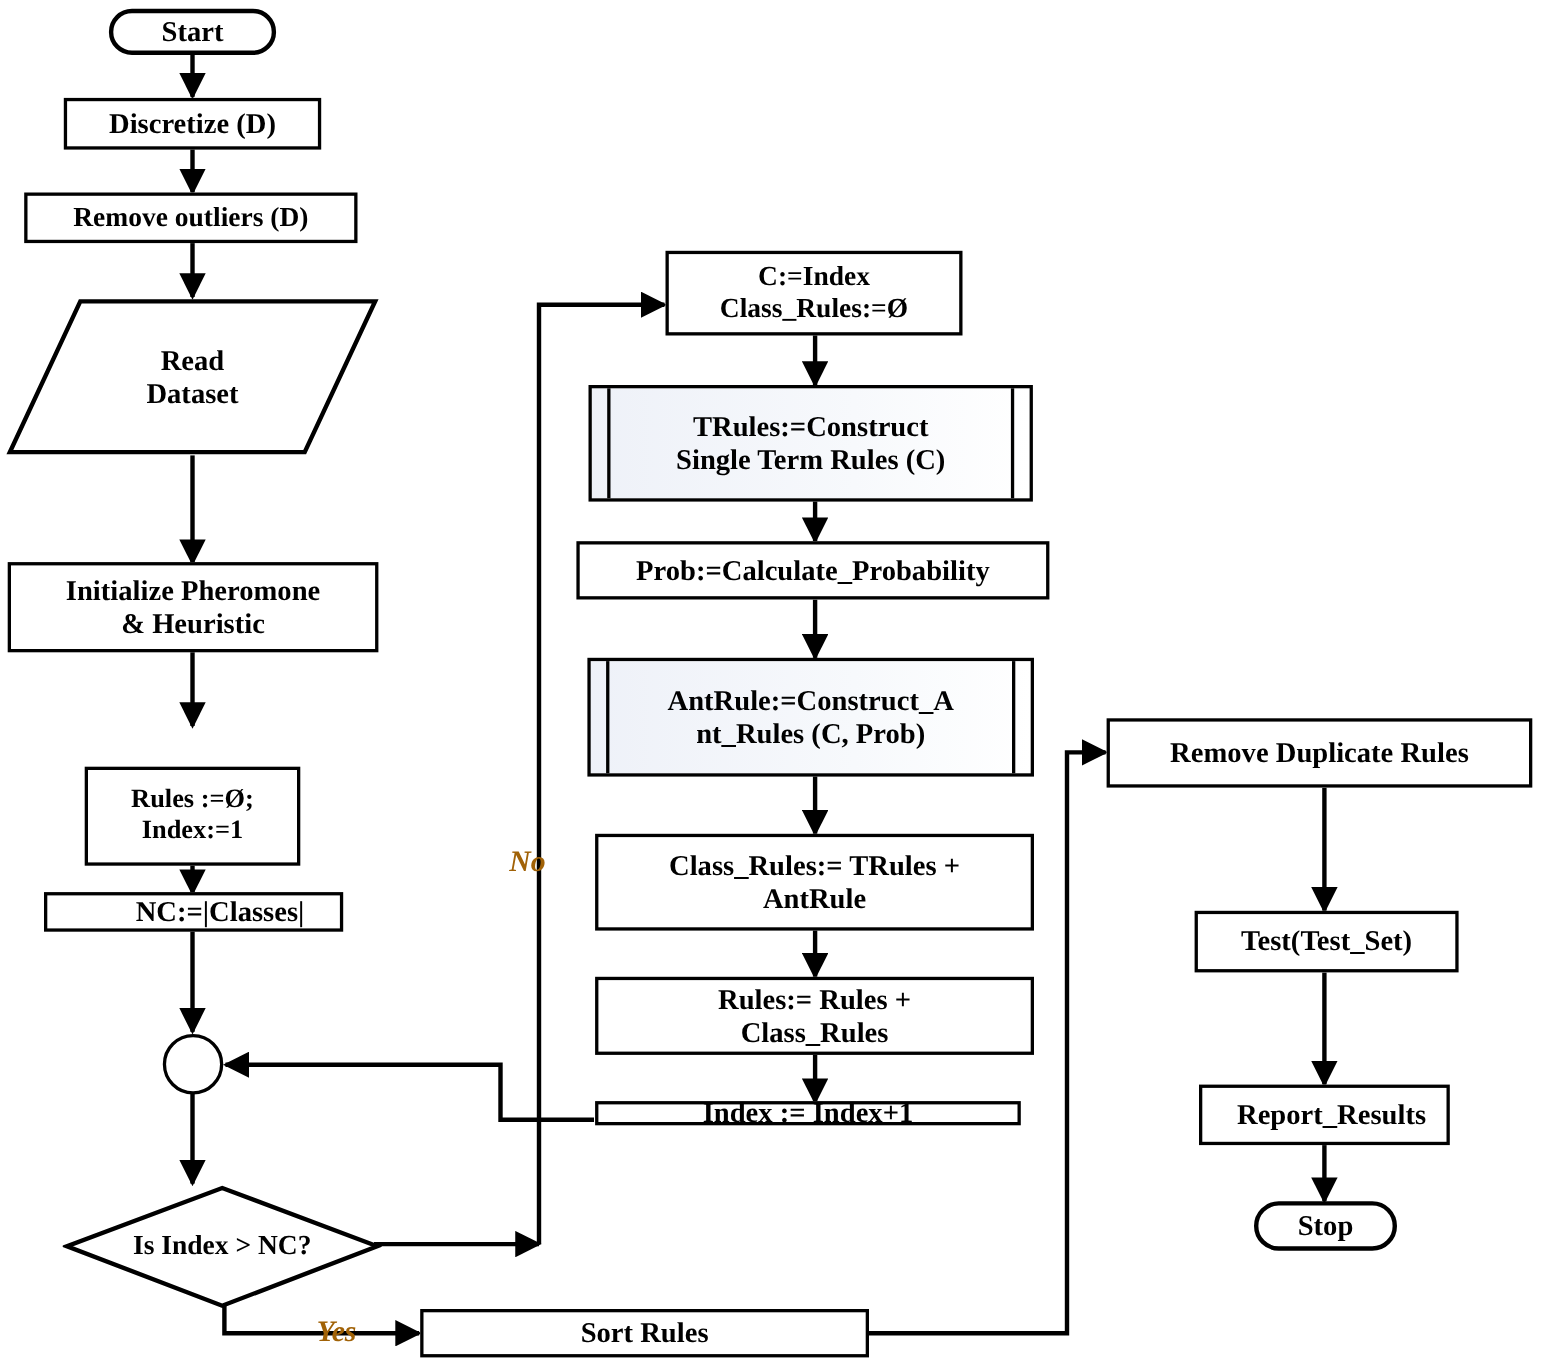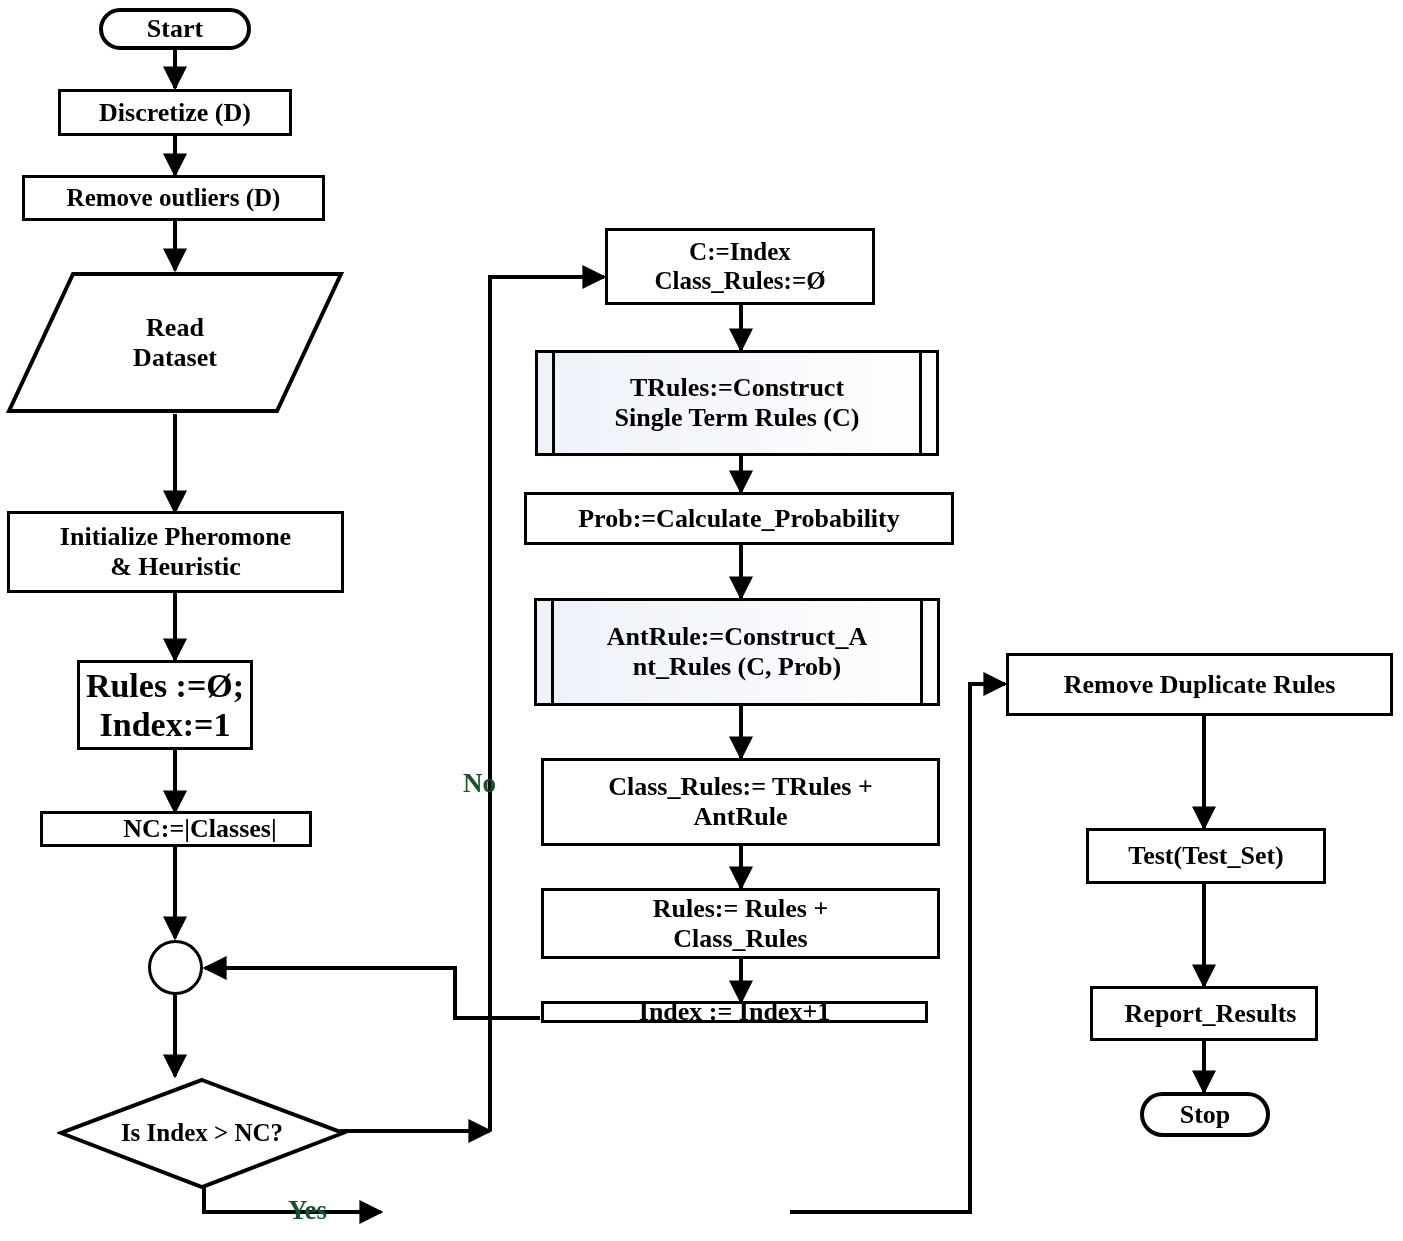--- a/index.html
+++ b/index.html
@@ -65,22 +65,23 @@
     top: 0;
   }
   .shape-label {
     position: relative;
     z-index: 2;
     white-space: pre-line;
   }
   .edge-label {
     position: absolute;
     font-weight: bold;
-    color: #14532d;
+    color: #a16207;
     font-family: "Liberation Serif", "DejaVu Serif", serif;
+    font-style: italic;
   }
   #edges {
     position: absolute;
     left: 0;
     top: 0;
     pointer-events: none;
   }
 </style>
 </head>
 <body>
@@ -159,40 +160,43 @@
     </svg>
     <span class="shape-label">Read
 Dataset</span>
   </div>
 
   <div class="node rect" style="left:7px; top:511px; width:337px; height:82px; font-size:26px;">
     <span class="shape-label">Initialize Pheromone
 &amp; Heuristic</span>
   </div>
 
-  <div class="node rect" style="left:77px; top:660px; width:176px; height:90px; font-size:34px;">
+  <div class="node rect" style="left:77px; top:697px; width:196px; height:90px; font-size:24px;">
     <span class="shape-label">Rules :=Ø;
 Index:=1</span>
   </div>
 
   <div class="node rect" style="left:40px; top:811px; width:272px; height:36px; font-size:26px;padding-left:48px;">
     <span class="shape-label">NC:=|Classes|</span>
   </div>
 
   <div class="node circle" style="left:148px; top:940px; width:55px; height:55px;">
     <span class="shape-label"></span>
   </div>
 
   <div class="node diamond" style="left:57px; top:1076px; width:290px; height:115px; font-size:25px;">
     <svg width="290" height="115" viewBox="0 0 290 115">
       <polygon points="145,4 286,57 145,111 4,57" fill="#ffffff" stroke="#000000" stroke-width="4"></polygon>
     </svg>
     <span class="shape-label">Is Index &gt; NC?</span>
   </div>
 
+  <div class="node rect" style="left:382px; top:1190px; width:408px; height:44px; font-size:26px;">
+    <span class="shape-label">Sort Rules</span>
+  </div>
 
   <div class="node subproc" style="left:535px; top:350px; width:404px; height:106px; font-size:26px;">
     <span class="shape-label">TRules:=Construct
 Single Term Rules (C)</span>
   </div>
 
   <div class="node rect" style="left:605px; top:228px; width:270px; height:77px; font-size:25px;">
     <span class="shape-label">C:=Index
 Class_Rules:=Ø</span>
   </div>

